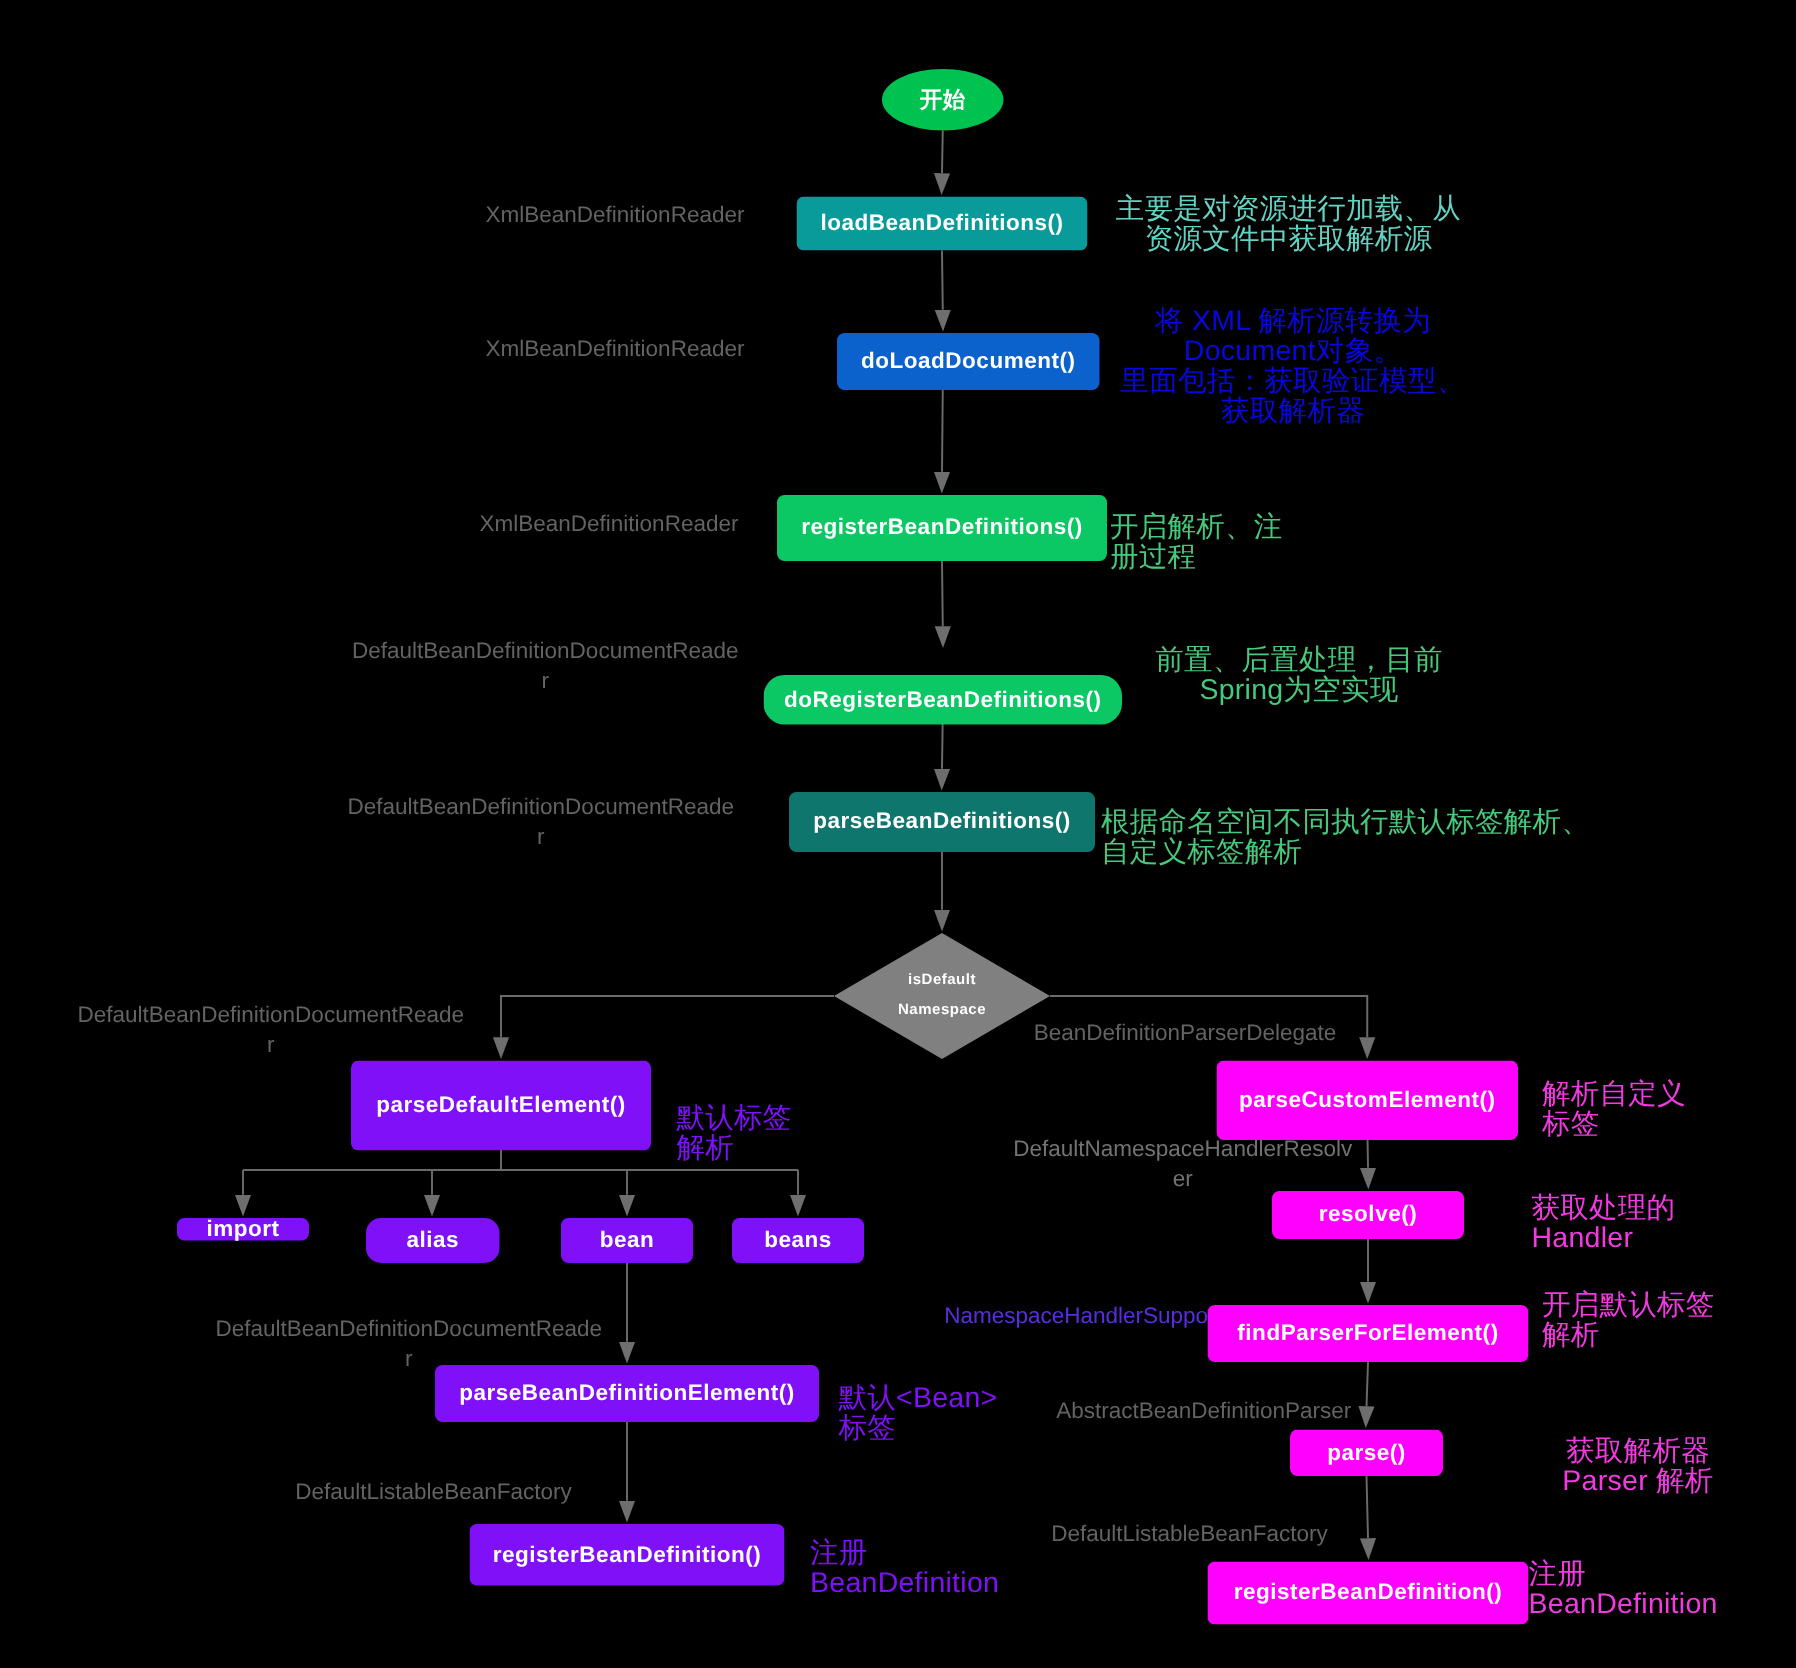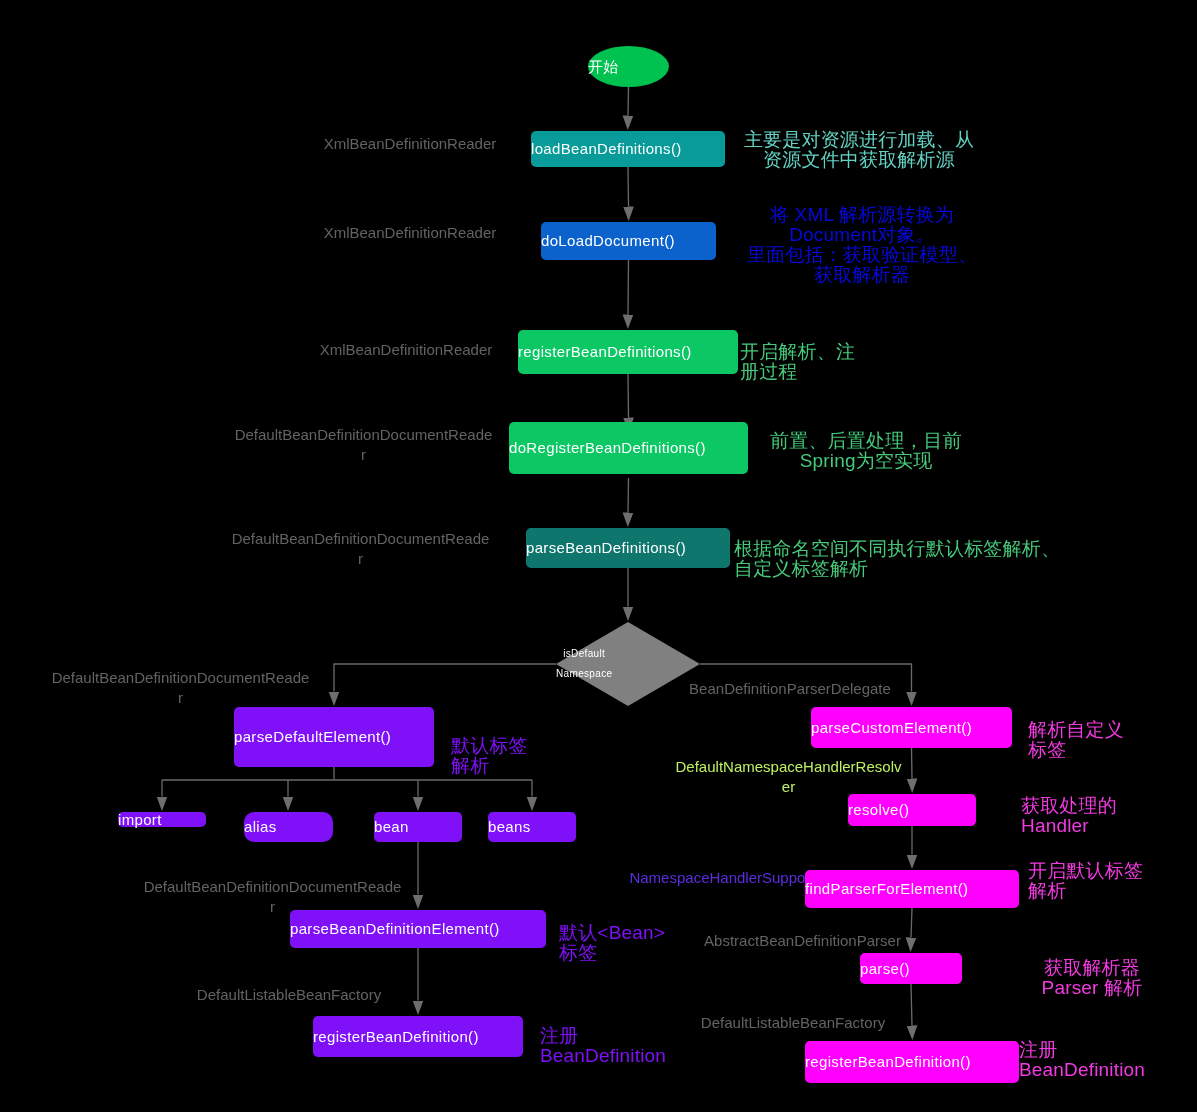--- a/index.html
+++ b/index.html
@@ -1,22 +1,22 @@
 <!DOCTYPE html>
 <html><head>
 <meta charset="utf-8">
 <title>Spring XML BeanDefinition Parsing Flowchart</title>
 <style>
   html,body{margin:0;padding:0;background:#000;width:1197px;height:1112px;overflow:hidden;}
   .stage{position:relative;width:1197px;height:1112px;background:#000;overflow:hidden;
     font-family:"Liberation Sans","DejaVu Sans",sans-serif;-webkit-font-smoothing:antialiased;}
   svg.edges{position:absolute;left:0;top:0;width:1197px;height:1112px;pointer-events:none;}
-  .node{position:absolute;display:flex;will-change:transform;align-items:center;
+  .node{position:absolute;display:flex;will-change:transform;align-items:center;justify-content:center;
     box-sizing:border-box;text-align:center;line-height:1.15;color:#fff;
-    font-weight:normal;font-size:15px;letter-spacing:0.34px;border-radius:5px;white-space:nowrap;}
+    font-weight:bold;font-size:15px;letter-spacing:0.34px;border-radius:5px;white-space:nowrap;}
   .node.ellipse{border-radius:50%;}
   .node.diamond{background:transparent;border-radius:0;}
   .diamond .dshape{position:absolute;left:0;top:0;width:100%;height:100%;}
   .diamond .dtext{position:relative;z-index:2;font-size:10px;line-height:20px;white-space:pre-line;}
   .elabel{position:absolute;will-change:transform;color:#636363;font-size:15px;text-align:center;
     line-height:20px;font-weight:normal;overflow-wrap:anywhere;word-break:break-all;}
   .note{position:absolute;will-change:transform;font-size:19px;letter-spacing:0.18px;
     text-align:center;line-height:20px;font-weight:normal;white-space:pre-line;}
 </style>
 </head>
@@ -52,57 +52,57 @@
       </g>
   </svg>
   <div class="layer">
     <div class="elabel" style="width: 180px; left: 320px; top: 134px; transform: translateY(0px); color: rgb(99, 99, 99);">XmlBeanDefinitionReader</div>
     <div class="elabel" style="width: 180px; left: 320px; top: 223px; transform: translateY(0px); color: rgb(99, 99, 99);">XmlBeanDefinitionReader</div>
     <div class="elabel" style="width: 180px; left: 316px; top: 340px; transform: translateY(0px); color: rgb(99, 99, 99);">XmlBeanDefinitionReader</div>
     <div class="elabel" style="width: 259px; left: 233.5px; top: 433px; transform: translateY(-8.4px); color: rgb(99, 99, 99);">DefaultBeanDefinitionDocumentReader</div>
     <div class="elabel" style="width: 259px; left: 230.5px; top: 537px; transform: translateY(-8.4px); color: rgb(99, 99, 99);">DefaultBeanDefinitionDocumentReader</div>
     <div class="elabel" style="width: 259px; left: 50.5px; top: 676px; transform: translateY(-8.4px); color: rgb(99, 99, 99);">DefaultBeanDefinitionDocumentReader</div>
     <div class="elabel" style="width: 210px; left: 685px; top: 679px; transform: translateY(0px); color: rgb(99, 99, 99);">BeanDefinitionParserDelegate</div>
-    <div class="elabel" style="width: 227px; left: 674.5px; top: 765px; transform: translateY(-8.4px); color: #bef264;">DefaultNamespaceHandlerResolver</div>
+    <div class="elabel" style="width: 227px; left: 674.5px; top: 765px; transform: translateY(-8.4px); color: #737373;">DefaultNamespaceHandlerResolver</div>
     <div class="elabel" style="width: 190px; left: 627px; top: 868px; transform: translateY(0px); color: rgb(90, 46, 224);">NamespaceHandlerSupport</div>
     <div class="elabel" style="width: 259px; left: 142.5px; top: 885px; transform: translateY(-8.4px); color: rgb(99, 99, 99);">DefaultBeanDefinitionDocumentReader</div>
     <div class="elabel" style="width: 205px; left: 699.5px; top: 931px; transform: translateY(0px); color: rgb(99, 99, 99);">AbstractBeanDefinitionParser</div>
     <div class="elabel" style="width: 192px; left: 193px; top: 985px; transform: translateY(0px); color: rgb(99, 99, 99);">DefaultListableBeanFactory</div>
     <div class="elabel" style="width: 192px; left: 697px; top: 1013px; transform: translateY(0px); color: rgb(99, 99, 99);">DefaultListableBeanFactory</div>
   </div>
   <div class="layer">
     <div class="node ellipse" style="left: 588px; top: 46px; width: 81px; height: 41px; background: rgb(0, 194, 80);">
       <span>开始</span>
     </div>
     <div class="node" style="left: 531px; top: 131px; width: 194px; height: 36px; background: rgb(8, 155, 153);">
       <span>loadBeanDefinitions()</span>
     </div>
-    <div class="node" style="left: 541px; top: 222px; width: 175px; height: 38px; background: rgb(11, 98, 204);">
+    <div class="node" style="left: 558px; top: 222px; width: 175px; height: 38px; background: rgb(11, 98, 204);">
       <span>doLoadDocument()</span>
     </div>
     <div class="node" style="left: 518px; top: 330px; width: 220px; height: 44px; background: rgb(11, 199, 100);">
       <span>registerBeanDefinitions()</span>
     </div>
-    <div class="node" style="left: 509px; top: 422px; width: 239px; height: 52px; background: rgb(11, 199, 100);">
+    <div class="node" style="left: 509px; top: 450px; width: 239px; height: 33px; background: rgb(11, 199, 100); border-radius: 14px;">
       <span>doRegisterBeanDefinitions()</span>
     </div>
     <div class="node" style="left: 526px; top: 528px; width: 204px; height: 40px; background: #0f766e;">
       <span>parseBeanDefinitions()</span>
     </div>
     <div class="node diamond" style="left: 556px; top: 622px; width: 144px; height: 84px;">
       <svg class="dshape" viewBox="0 0 144 84" preserveAspectRatio="none">
           <polygon points="72,0 144,42 72,84 0,42" fill="#808080"></polygon>
         </svg>
       <div class="dtext">isDefault
 Namespace</div>
     </div>
     <div class="node" style="left: 234px; top: 707px; width: 200px; height: 60px; background: rgb(127, 16, 247);">
       <span>parseDefaultElement()</span>
     </div>
-    <div class="node" style="left: 811px; top: 707px; width: 201px; height: 41px; background: rgb(255, 0, 255);">
+    <div class="node" style="left: 811px; top: 707px; width: 201px; height: 53px; background: rgb(255, 0, 255);">
       <span>parseCustomElement()</span>
     </div>
     <div class="node" style="left: 118px; top: 812px; width: 88px; height: 15px; background: rgb(127, 16, 247);">
       <span>import</span>
     </div>
     <div class="node" style="left: 244px; top: 812px; width: 89px; height: 30px; background: rgb(127, 16, 247); border-radius: 10px;">
       <span>alias</span>
     </div>
     <div class="node" style="left: 374px; top: 812px; width: 88px; height: 30px; background: rgb(127, 16, 247);">
       <span>bean</span>

